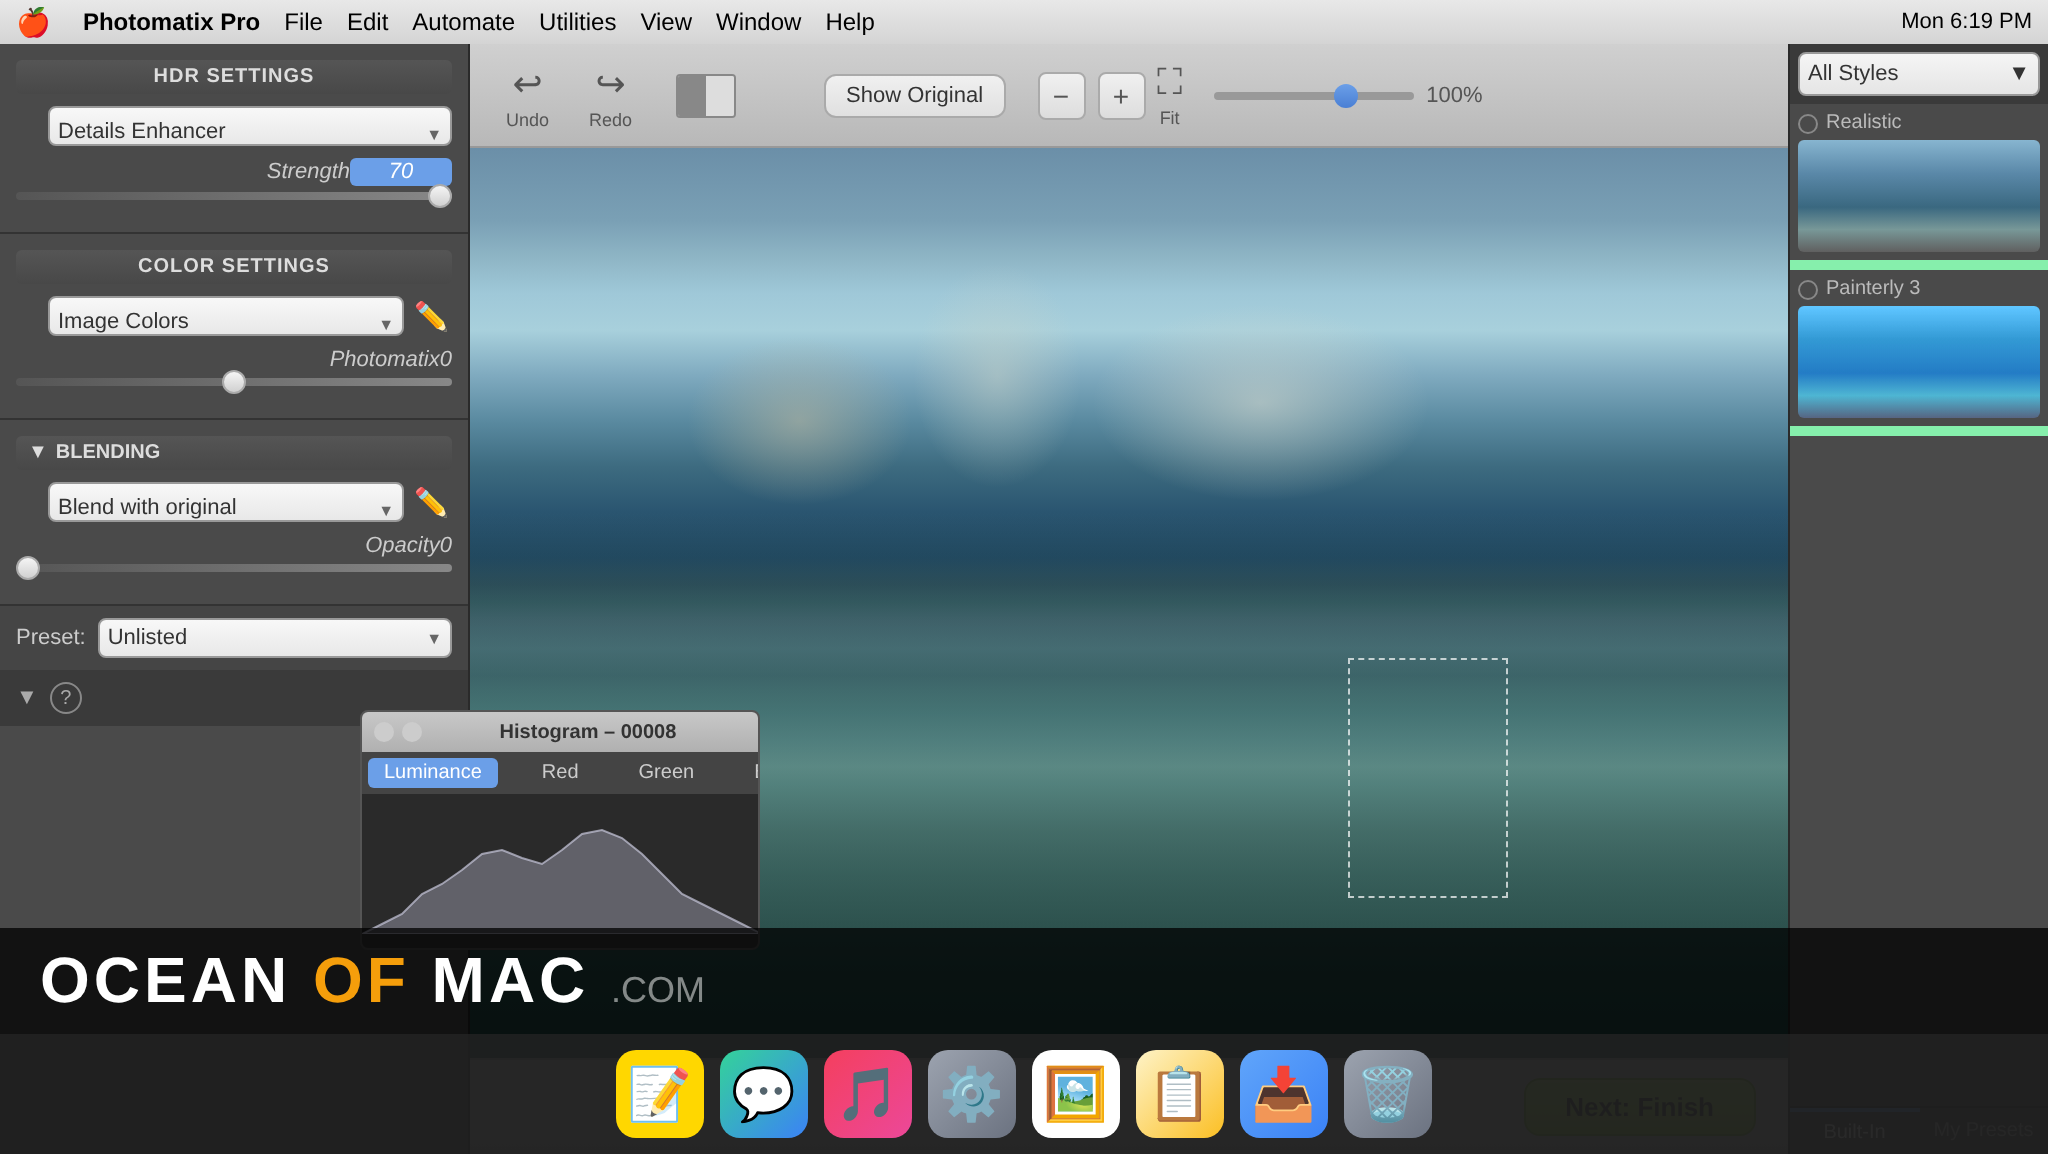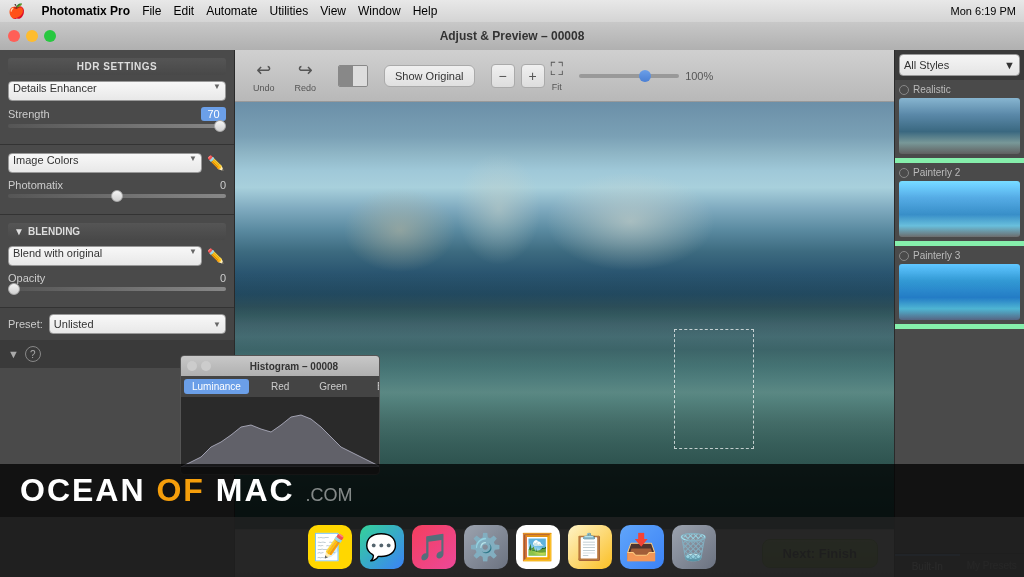--- a/index.html
+++ b/index.html
@@ -134,43 +134,45 @@
       height: 20px;
       background: linear-gradient(180deg, #f8f8f8 0%, #e8e8e8 100%);
       border: 1px solid #999;
       border-radius: 4px;
       font-size: 11px;
       padding: 0 4px;
       color: #333;
       appearance: none;
       cursor: pointer;
       display: flex;
-      align-items: flex-start;
+      align-items: flex-end;
       justify-content: space-between;
+      margin-left: 16px;
     }
     .dropdown-arrow {
       font-size: 8px;
       color: #666;
     }
 
     .label-row {
       display: flex;
       align-items: center;
-      justify-content: space-between;
+      justify-content: flex-end;
       margin-bottom: 3px;
+      font-style: italic;
     }
     .param-label {
       font-size: 11px;
       color: #ccc;
     }
     .param-value-box {
       background: #6b9fe8;
       color: #fff;
       font-size: 11px;
-      width: 25px;
+      width: 51px;
       text-align: center;
       border-radius: 3px;
       padding: 1px 3px;
     }
     .param-value-zero {
       color: #ccc;
       font-size: 11px;
     }
 
     .slider-track {
@@ -374,20 +376,21 @@
       background: linear-gradient(180deg, #f0f0f0 0%, #e0e0e0 100%);
       border: 1px solid #aaa;
       border-radius: 6px;
       padding: 4px 10px;
       font-size: 11px;
       color: #333;
       cursor: pointer;
       display: flex;
       align-items: center;
       gap: 4px;
+      margin-left: 28px;
     }
     .before-after-icon {
       width: 30px;
       height: 22px;
       border: 1px solid #888;
       border-radius: 2px;
       overflow: hidden;
       display: flex;
     }
     .ba-left {
@@ -701,28 +704,20 @@
   <span class="menu-bar-item">View</span>
   <span class="menu-bar-item">Window</span>
   <span class="menu-bar-item">Help</span>
   <div class="menu-bar-right">
     <span>Mon 6:19 PM</span>
   </div>
 </div>
 
 <div class="app-window">
 
-  <div class="title-bar">
-    <div class="traffic-lights">
-      <div class="traffic-light tl-red"></div>
-      <div class="traffic-light tl-yellow"></div>
-      <div class="traffic-light tl-green"></div>
-    </div>
-    <span class="title-bar-title">Adjust &amp; Preview – 00008</span>
-  </div>
 
   <div class="content-area">
 
     <div class="left-panel">
 
       <div class="panel-section">
         <div class="section-header">HDR SETTINGS</div>
         <div class="dropdown-row">
           <div class="dropdown">
             <span>Details Enhancer</span>
@@ -732,20 +727,21 @@
         <div class="label-row">
           <span class="param-label">Strength</span>
           <span class="param-value-box">70</span>
         </div>
         <div class="slider-track">
           <div class="slider-thumb at-end"></div>
         </div>
       </div>
 
       <div class="panel-section">
+        <div class="section-header">COLOR SETTINGS</div>
         <div class="dropdown-row">
           <div class="dropdown">
             <span>Image Colors</span>
             <span class="dropdown-arrow">▼</span>
           </div>
           <div class="icon-btn">✏️</div>
         </div>
         <div class="label-row">
           <span class="param-label">Photomatix</span>
           <span class="param-value-zero">0</span>
@@ -846,27 +842,20 @@
         </div>
       </div>
 
       <div style="overflow-y:auto;flex:1;">
         <div class="style-item">
           <div class="style-name">
             <div class="style-radio"></div>
             <span>Realistic</span>
           </div>
           <div class="style-thumb thumb-realistic"></div>
-        </div>
-        <div class="style-item">
-          <div class="style-name">
-            <div class="style-radio"></div>
-            <span>Painterly 2</span>
-          </div>
-          <div class="style-thumb thumb-painterly2"></div>
         </div>
         <div class="style-item">
           <div class="style-name">
             <div class="style-radio"></div>
             <span>Painterly 3</span>
           </div>
           <div class="style-thumb thumb-painterly3"></div>
         </div>
       </div>
 

